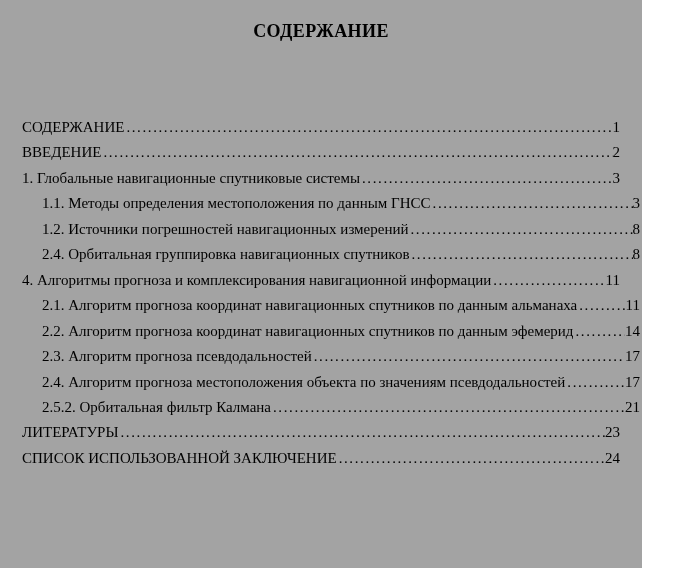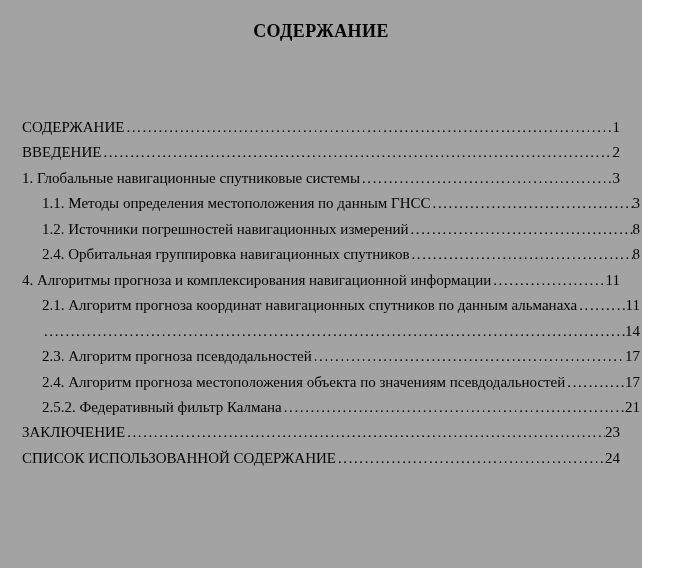--- a/index.html
+++ b/index.html
@@ -109,49 +109,50 @@
         <span class="toc-page">11</span>
       </div>
 
       <div class="toc-row indent">
         <span class="toc-label">2.1. Алгоритм прогноза координат навигационных спутников по данным альманаха</span>
         <span class="toc-dots"></span>
         <span class="toc-page">11</span>
       </div>
 
       <div class="toc-row indent">
+        <span class="toc-label">2.2. Алгоритм прогноза координат навигационных спутников по данным эфемерид</span>
         <span class="toc-dots"></span>
         <span class="toc-page">14</span>
       </div>
 
       <div class="toc-row indent">
         <span class="toc-label">2.3. Алгоритм прогноза псевдодальностей</span>
         <span class="toc-dots"></span>
         <span class="toc-page">17</span>
       </div>
 
       <div class="toc-row indent">
         <span class="toc-label">2.4. Алгоритм прогноза местоположения объекта по значениям псевдодальностей</span>
         <span class="toc-dots"></span>
         <span class="toc-page">17</span>
       </div>
 
 
 
       <div class="toc-row indent">
-        <span class="toc-label">2.5.2. Федеративный фильтр Калмана</span>
+        <span class="toc-label">2.5.2. Орбитальная фильтр Калмана</span>
         <span class="toc-dots"></span>
         <span class="toc-page">21</span>
       </div>
 
       <div class="toc-row">
-        <span class="toc-label">ЗАКЛЮЧЕНИЕ</span>
+        <span class="toc-label">ЛИТЕРАТУРЫ</span>
         <span class="toc-dots"></span>
         <span class="toc-page">23</span>
       </div>
 
       <div class="toc-row">
-        <span class="toc-label">СПИСОК ИСПОЛЬЗОВАННОЙ СОДЕРЖАНИЕ</span>
+        <span class="toc-label">СПИСОК ИСПОЛЬЗОВАННОЙ ЗАКЛЮЧЕНИЕ</span>
         <span class="toc-dots"></span>
         <span class="toc-page">24</span>
       </div>
     </div>
 </div>
 
 </body></html>

